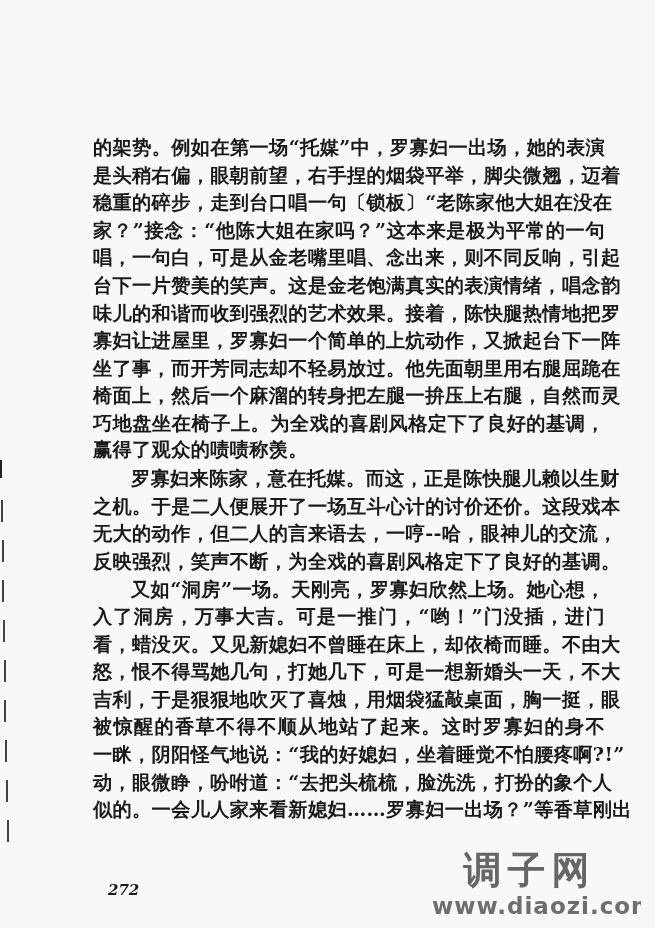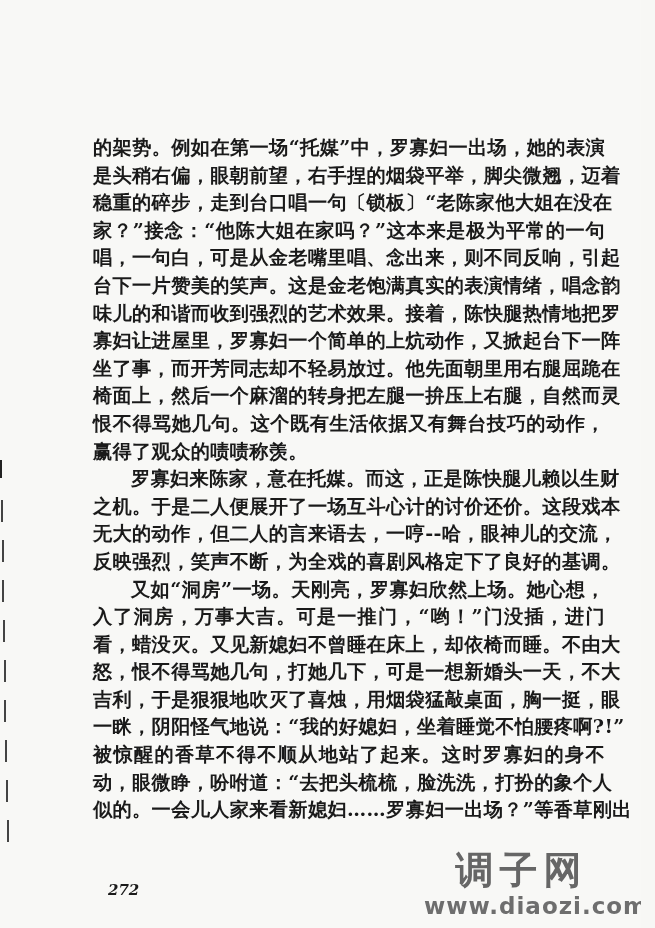--- a/index.html
+++ b/index.html
@@ -27,20 +27,21 @@
       line-height: 27.6px;
       font-size: 19.2px;
       white-space: nowrap;
       letter-spacing: 0.35px;
       font-weight: bold;
       text-align: justify;
       text-align-last: justify;
     }
     .line.short {
       text-align-last: left;
+      font-family: Liberation Mono, monospace;
     }
     .line.indent {
       padding-left: 38px;
     }
     .page-number {
       position: absolute;
       left: 108px;
       top: 833px;
       font-family: "DejaVu Serif", "Liberation Serif", serif;
       font-size: 15px;
@@ -57,21 +58,21 @@
       height: 400px;
     }
     .mark {
       position: absolute;
       width: 2px;
       height: 22px;
       background: #444;
     }
     .watermark {
       position: absolute;
-      right: 22px;
+      right: 14px;
       bottom: 8px;
       width: 195px;
       text-align: center;
       font-family: "DejaVu Sans", "Liberation Sans", sans-serif;
       color: #6a6a6a;
     }
     .wm-title {
       font-size: 38px;
       font-weight: bold;
       letter-spacing: 6px;
@@ -108,33 +109,33 @@
     <div class="line">的架势。例如在第一场“托媒”中，罗寡妇一出场，她的表演</div>
     <div class="line">是头稍右偏，眼朝前望，右手捏的烟袋平举，脚尖微翘，迈着</div>
     <div class="line">稳重的碎步，走到台口唱一句〔锁板〕“老陈家他大姐在没在</div>
     <div class="line">家？”接念：“他陈大姐在家吗？”这本来是极为平常的一句</div>
     <div class="line">唱，一句白，可是从金老嘴里唱、念出来，则不同反响，引起</div>
     <div class="line">台下一片赞美的笑声。这是金老饱满真实的表演情绪，唱念韵</div>
     <div class="line">味儿的和谐而收到强烈的艺术效果。接着，陈快腿热情地把罗</div>
     <div class="line">寡妇让进屋里，罗寡妇一个简单的上炕动作，又掀起台下一阵</div>
     <div class="line">坐了事，而开芳同志却不轻易放过。他先面朝里用右腿屈跪在</div>
     <div class="line">椅面上，然后一个麻溜的转身把左腿一拚压上右腿，自然而灵</div>
-    <div class="line">恨不得骂她几句。这个既有生活依据又有舞台技巧的动作，</div>
+    <div class="line">巧地盘坐在椅子上。为全戏的喜剧风格定下了良好的基调，</div>
     <div class="line short">赢得了观众的啧啧称羡。</div>
     <div class="line indent">罗寡妇来陈家，意在托媒。而这，正是陈快腿儿赖以生财</div>
     <div class="line">之机。于是二人便展开了一场互斗心计的讨价还价。这段戏本</div>
     <div class="line">无大的动作，但二人的言来语去，一哼--哈，眼神儿的交流，</div>
     <div class="line">反映强烈，笑声不断，为全戏的喜剧风格定下了良好的基调。</div>
     <div class="line indent">又如“洞房”一场。天刚亮，罗寡妇欣然上场。她心想，</div>
     <div class="line">入了洞房，万事大吉。可是一推门，“哟！”门没插，进门</div>
     <div class="line">看，蜡没灭。又见新媳妇不曾睡在床上，却依椅而睡。不由大</div>
     <div class="line">怒，恨不得骂她几句，打她几下，可是一想新婚头一天，不大</div>
     <div class="line">吉利，于是狠狠地吹灭了喜烛，用烟袋猛敲桌面，胸一挺，眼</div>
+    <div class="line">被惊醒的香草不得不顺从地站了起来。这时罗寡妇的身不</div>
     <div class="line">一眯，阴阳怪气地说：“我的好媳妇，坐着睡觉不怕腰疼啊?!”</div>
-    <div class="line">被惊醒的香草不得不顺从地站了起来。这时罗寡妇的身不</div>
     <div class="line">动，眼微睁，吩咐道：“去把头梳梳，脸洗洗，打扮的象个人</div>
     <div class="line">似的。一会儿人家来看新媳妇……罗寡妇一出场？”等香草刚出</div>
   </div>
 
   <div class="page-number">272</div>
 
   <div class="watermark">
     <div class="wm-title">调子网</div>
     <div class="wm-url">www.diaozi.com</div>
   </div>

